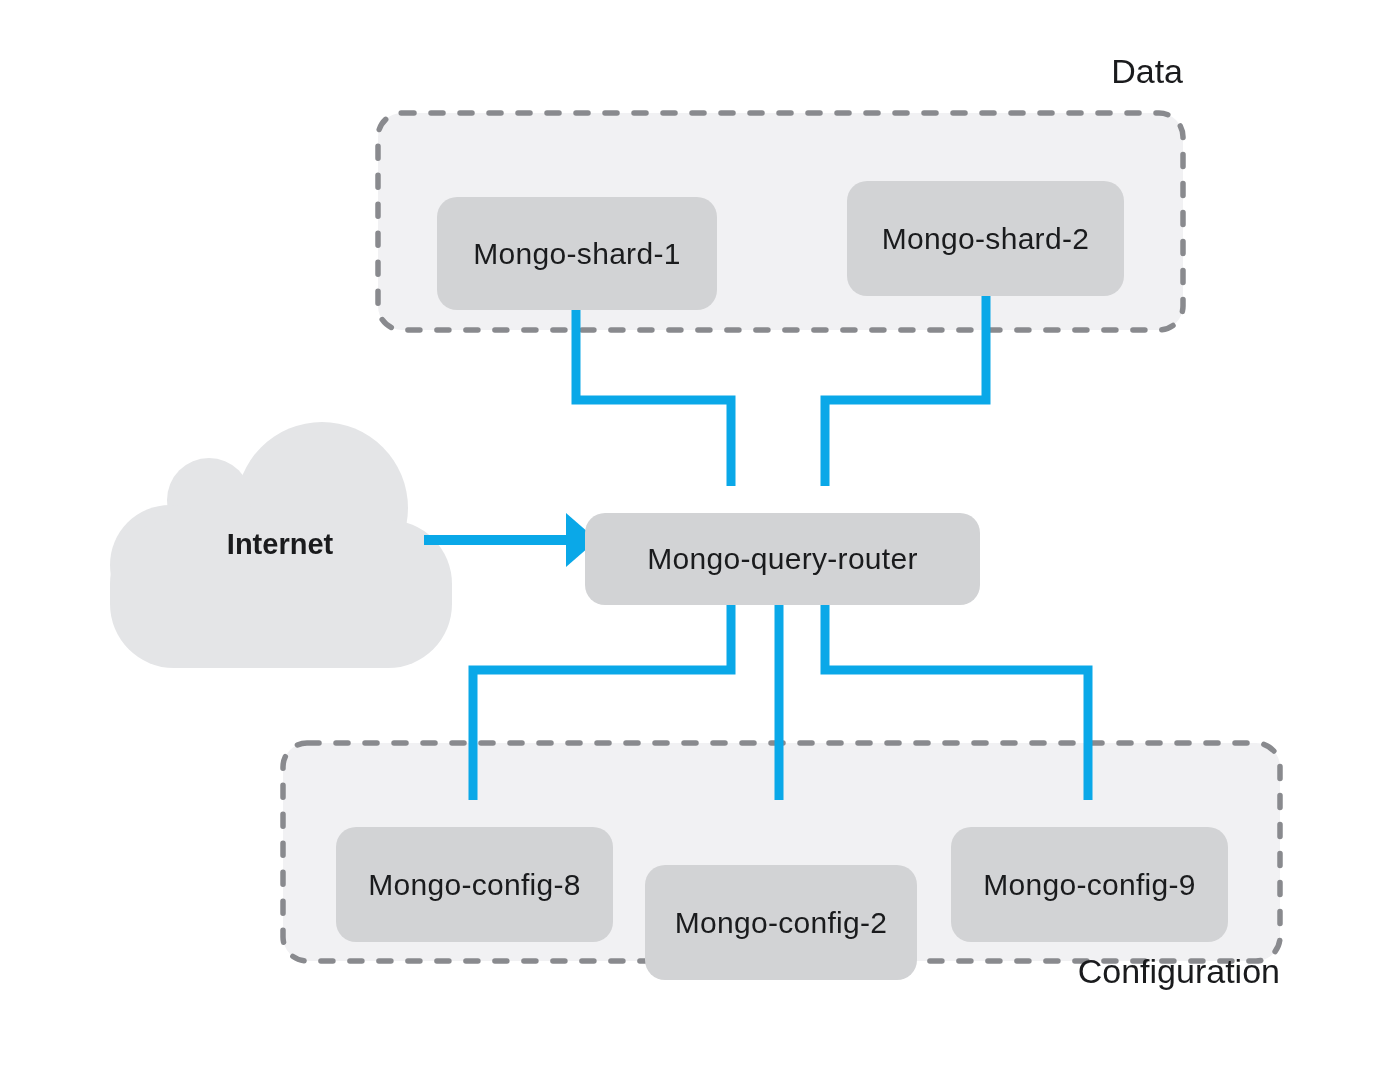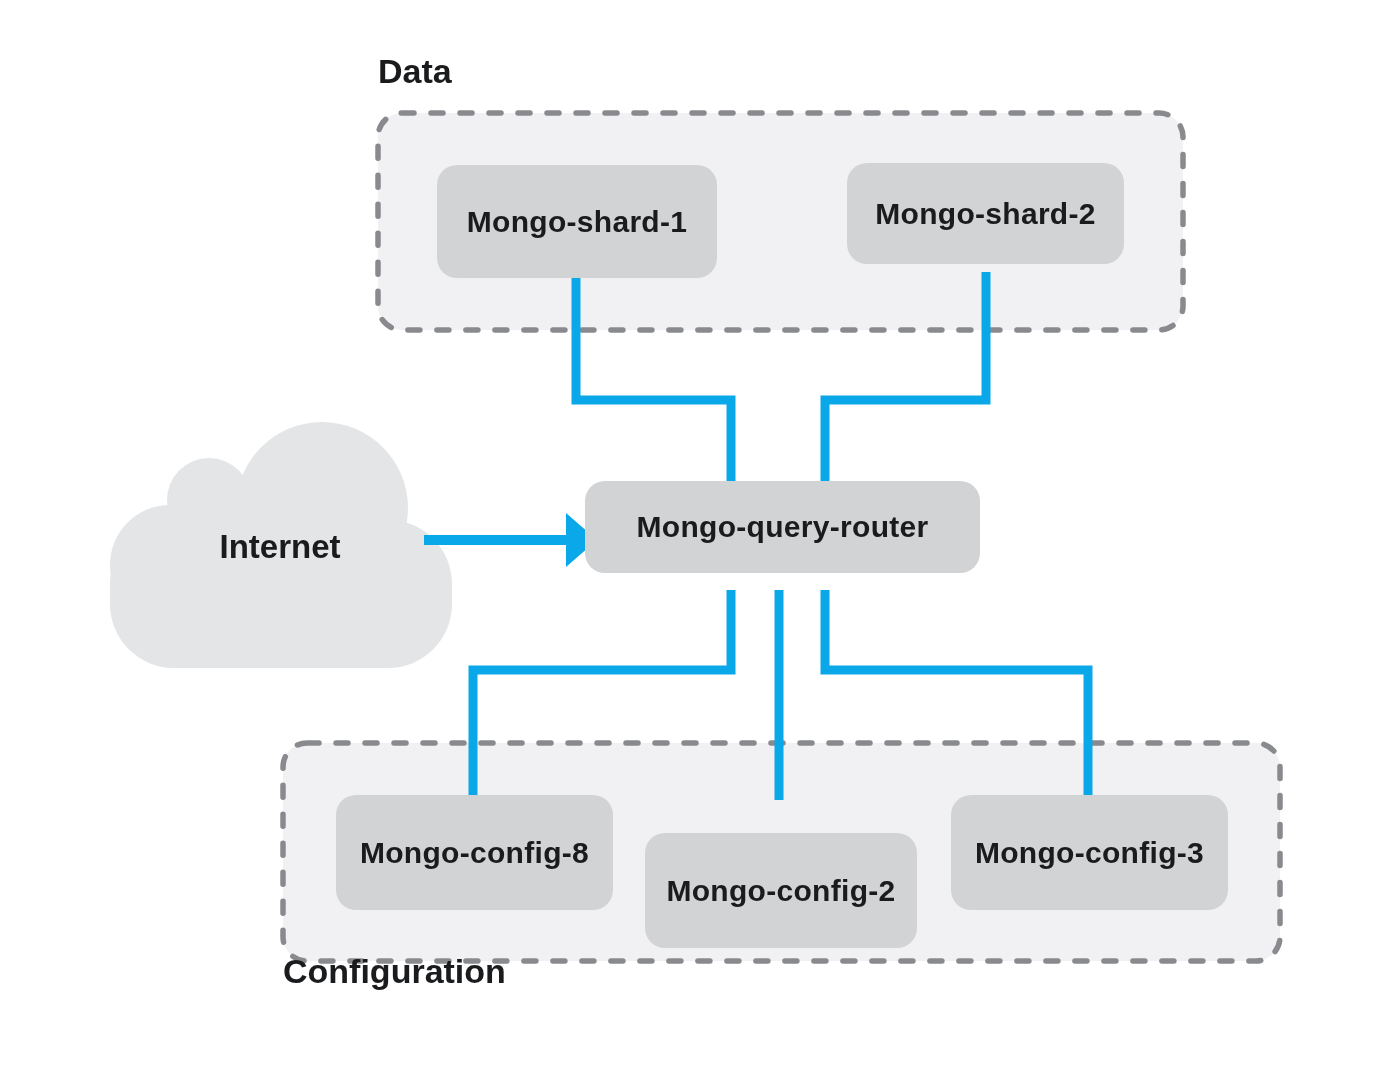--- a/index.html
+++ b/index.html
@@ -42,36 +42,37 @@
   .arrow-head { fill: #0aa8e8; }
   .node {
     position: absolute;
     z-index: 3;
     background: #d2d3d5;
     border-radius: 20px;
     display: flex;
     align-items: center;
     justify-content: center;
     font-size: 30px;
-    font-weight: 700;
+    font-weight: 400;
     color: #1a1b1d;
     letter-spacing: 0.3px;
+    margin-top: 32px;
   }
   .group-title {
     position: absolute;
     z-index: 3;
     font-size: 34px;
-    font-weight: 700;
+    font-weight: 400;
     color: #1a1b1d;
-    text-align: left;
+    text-align: right;
   }
   .cloud-label {
     position: absolute;
     z-index: 3;
-    font-size: 33px;
+    font-size: 29px;
     font-weight: 700;
     color: #1a1b1d;
     text-align: center;
   }
 </style>
 </head>
 <body>
 
 <div class="canvas">
 
@@ -100,29 +101,29 @@
   </svg>
 
   <div class="group-title" style="left: 378px; top: 52px; width: 805px;">Data</div>
   <div class="group-title" style="left: 283px; top: 952px; width: 997px;">Configuration</div>
 
   <div class="cloud-label" style="left: 140px; top: 528px; width: 280px;">Internet</div>
 
   <div class="node" style="left: 437px; top: 165px; width: 280px; height: 113px;">
     <span>Mongo-shard-1</span>
   </div>
-  <div class="node" style="left: 847px; top: 163px; width: 277px; height: 101px;">
+  <div class="node" style="left: 847px; top: 149px; width: 277px; height: 115px;">
     <span>Mongo-shard-2</span>
   </div>
   <div class="node" style="left: 585px; top: 481px; width: 395px; height: 92px;">
     <span>Mongo-query-router</span>
   </div>
   <div class="node" style="left: 336px; top: 795px; width: 277px; height: 115px;">
     <span>Mongo-config-8</span>
   </div>
   <div class="node" style="left: 645px; top: 833px; width: 272px; height: 115px;">
     <span>Mongo-config-2</span>
   </div>
   <div class="node" style="left: 951px; top: 795px; width: 277px; height: 115px;">
-    <span>Mongo-config-3</span>
+    <span>Mongo-config-9</span>
   </div>
 
 </div>
 
 </body></html>

